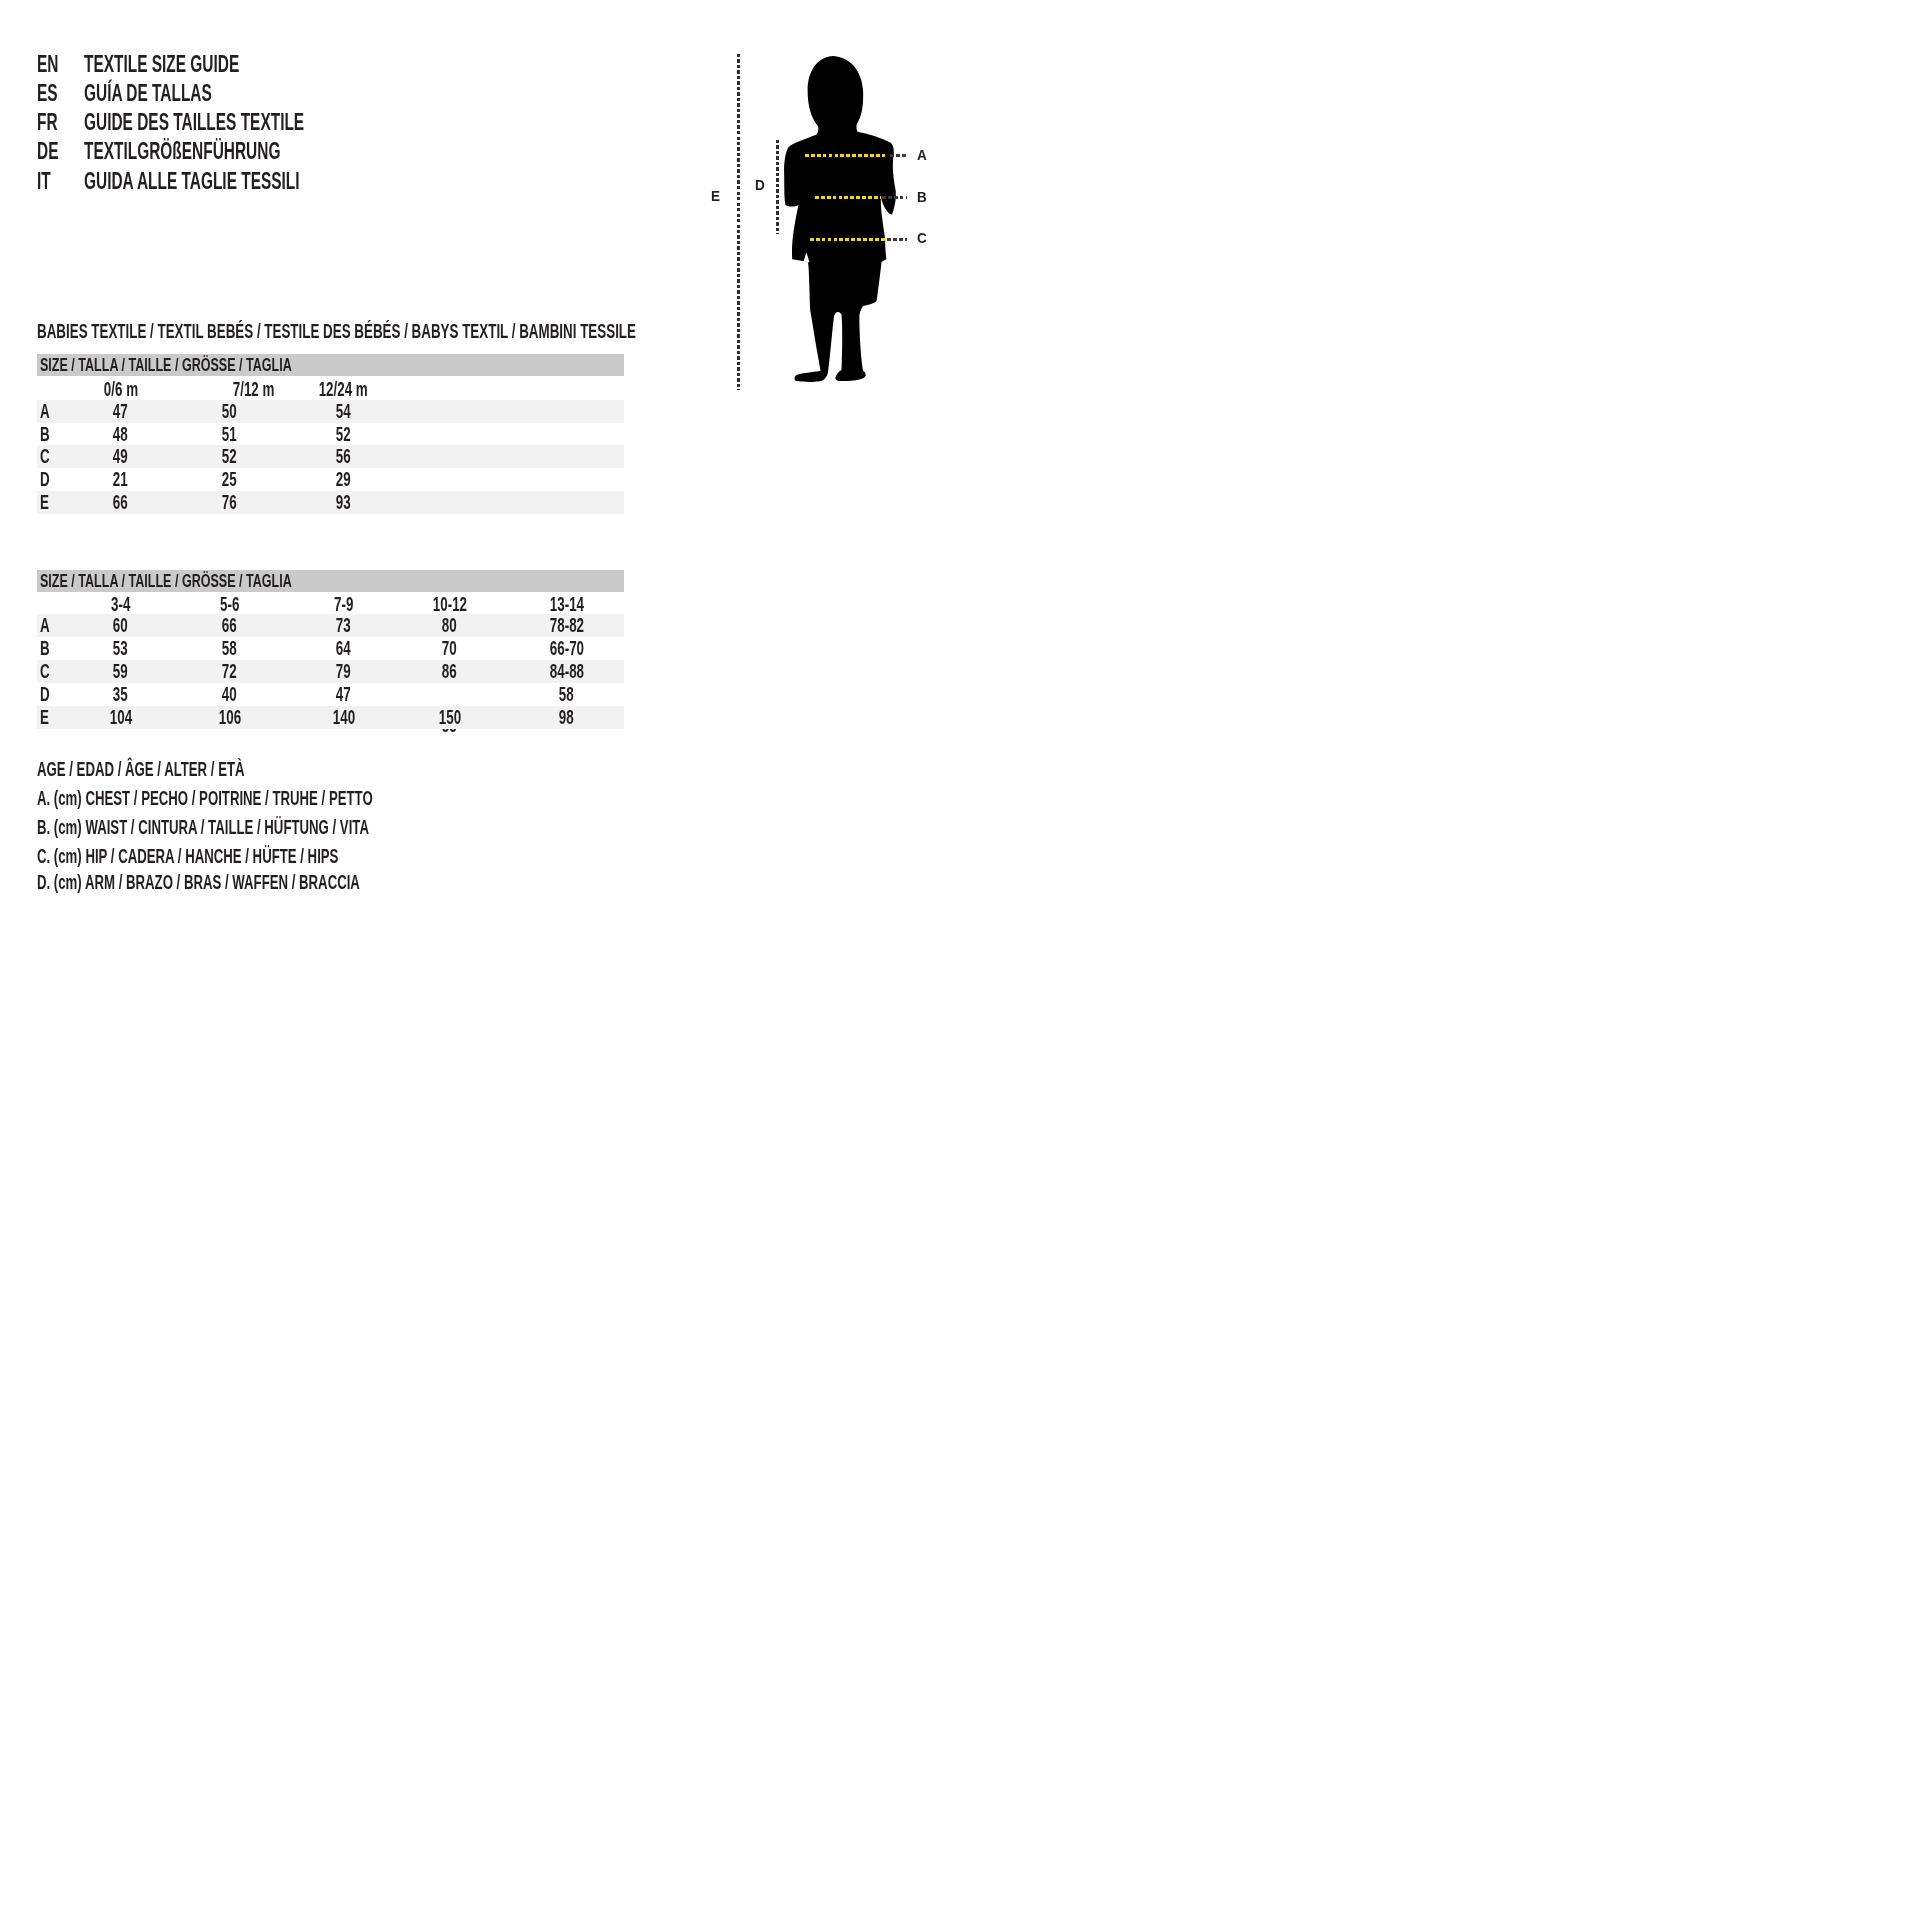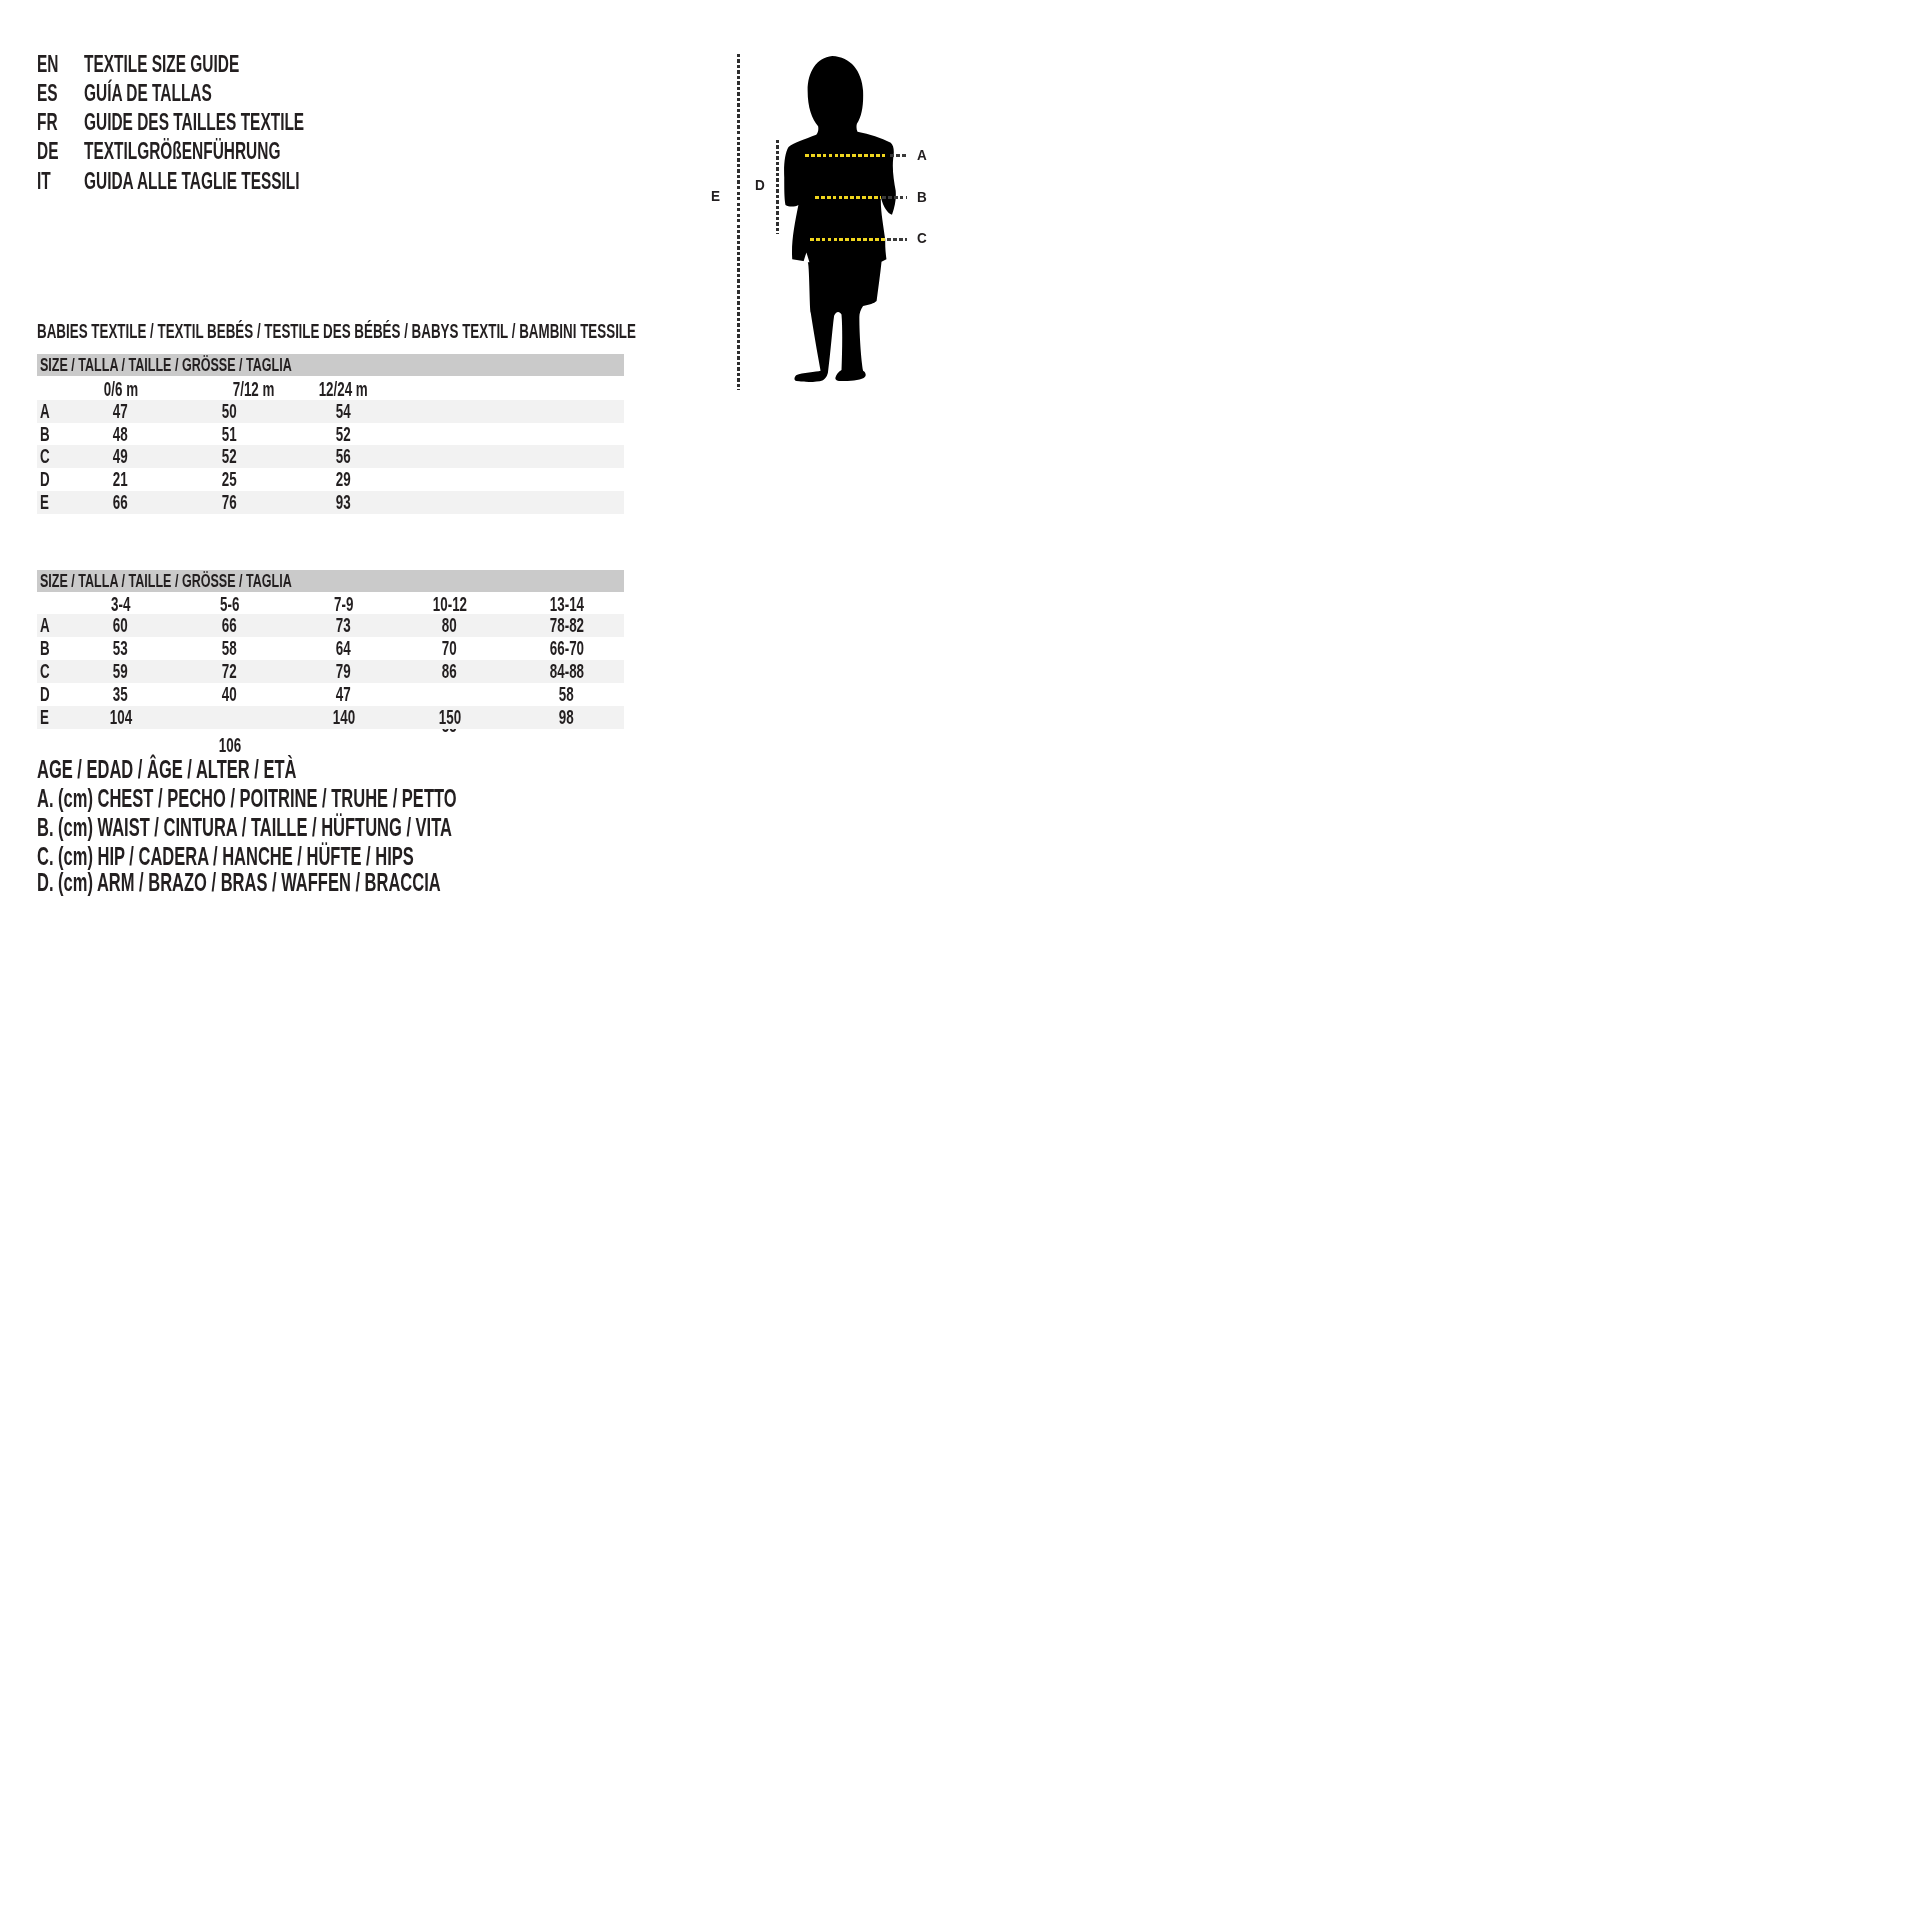--- a/index.html
+++ b/index.html
@@ -26,21 +26,21 @@
   .size-bar { left:37px; width:587px; height:22px; background:#cacaca; line-height:22px; font-size:19px; padding-left:3.1px; box-sizing:border-box; }
 
   
   .colhead { height:22px; line-height:22px; font-size:20.3px; text-align:center; width:111px; }
   .trow { left:37px; width:587px; height:23px; }
   .stripe { background:#f2f2f2; }
   .rlabel { position:absolute; left:3.1px; top:0; height:23px; line-height:23px; font-size:20.3px; }
   .cell { position:absolute; top:0; height:23px; line-height:23px; font-size:20.3px; text-align:center; width:111px; }
 
   
-  .legend-line { left:37px; height:28px; line-height:28px; font-size:25px; }
+  .legend-line { left:37px; height:28px; line-height:28px; font-size:20px; }
 
   
   .vdots { width:2.5px; background:repeating-linear-gradient(180deg,#2e2e2e 0 3.4px,transparent 3.4px 5.5px); }
   .ydash { height:2.5px; background:repeating-linear-gradient(90deg,#efd51e 0 3.7px,transparent 3.7px 5.9px); }
   .gdash { height:2.5px; background:repeating-linear-gradient(90deg,#3a3a3a 0 3.7px,transparent 3.7px 5.9px); }
   .mlabel { height:22px; line-height:22px; font-size:15.4px; text-align:center; width:18.5px; }
 </style>
 </head>
 <body>
 
@@ -204,21 +204,21 @@
     <span class="rlabel"><span class="cx">D</span></span>
     <span class="cell" style="left:28px;"><span class="cxc">35</span></span>
     <span class="cell" style="left:137px;"><span class="cxc">40</span></span>
     <span class="cell" style="left:251px;"><span class="cxc">47</span></span>
     <span class="cell" style="left:357px;margin-top:31px;"><span class="cxc">55</span></span>
     <span class="cell" style="left:474px;"><span class="cxc">58</span></span>
   </div>
   <div class="abs trow stripe" style="top:706px;">
     <span class="rlabel"><span class="cx">E</span></span>
     <span class="cell" style="left:28px;"><span class="cxc">104</span></span>
-    <span class="cell" style="left:137px;margin-top:28px;"><span class="cxc">106</span></span>
+    <span class="cell" style="left:137px;"><span class="cxc">106</span></span>
     <span class="cell" style="left:251px;"><span class="cxc">140</span></span>
     <span class="cell" style="left:357px;"><span class="cxc">150</span></span>
     <span class="cell" style="left:474px;"><span class="cxc">98</span></span>
   </div>
 
   <div class="abs legend-line" style="top:755px;"><span class="cx">AGE / EDAD / ÂGE / ALTER / ETÀ</span></div>
   <div class="abs legend-line" style="top:784px;"><span class="cx">A. (cm) CHEST / PECHO / POITRINE / TRUHE / PETTO</span></div>
   <div class="abs legend-line" style="top:813px;"><span class="cx">B. (cm) WAIST / CINTURA / TAILLE / HÜFTUNG / VITA</span></div>
   <div class="abs legend-line" style="top:842px;"><span class="cx">C. (cm) HIP / CADERA / HANCHE / HÜFTE / HIPS</span></div>
   <div class="abs legend-line" style="top:868px;"><span class="cx">D. (cm) ARM / BRAZO / BRAS / WAFFEN / BRACCIA</span></div>

